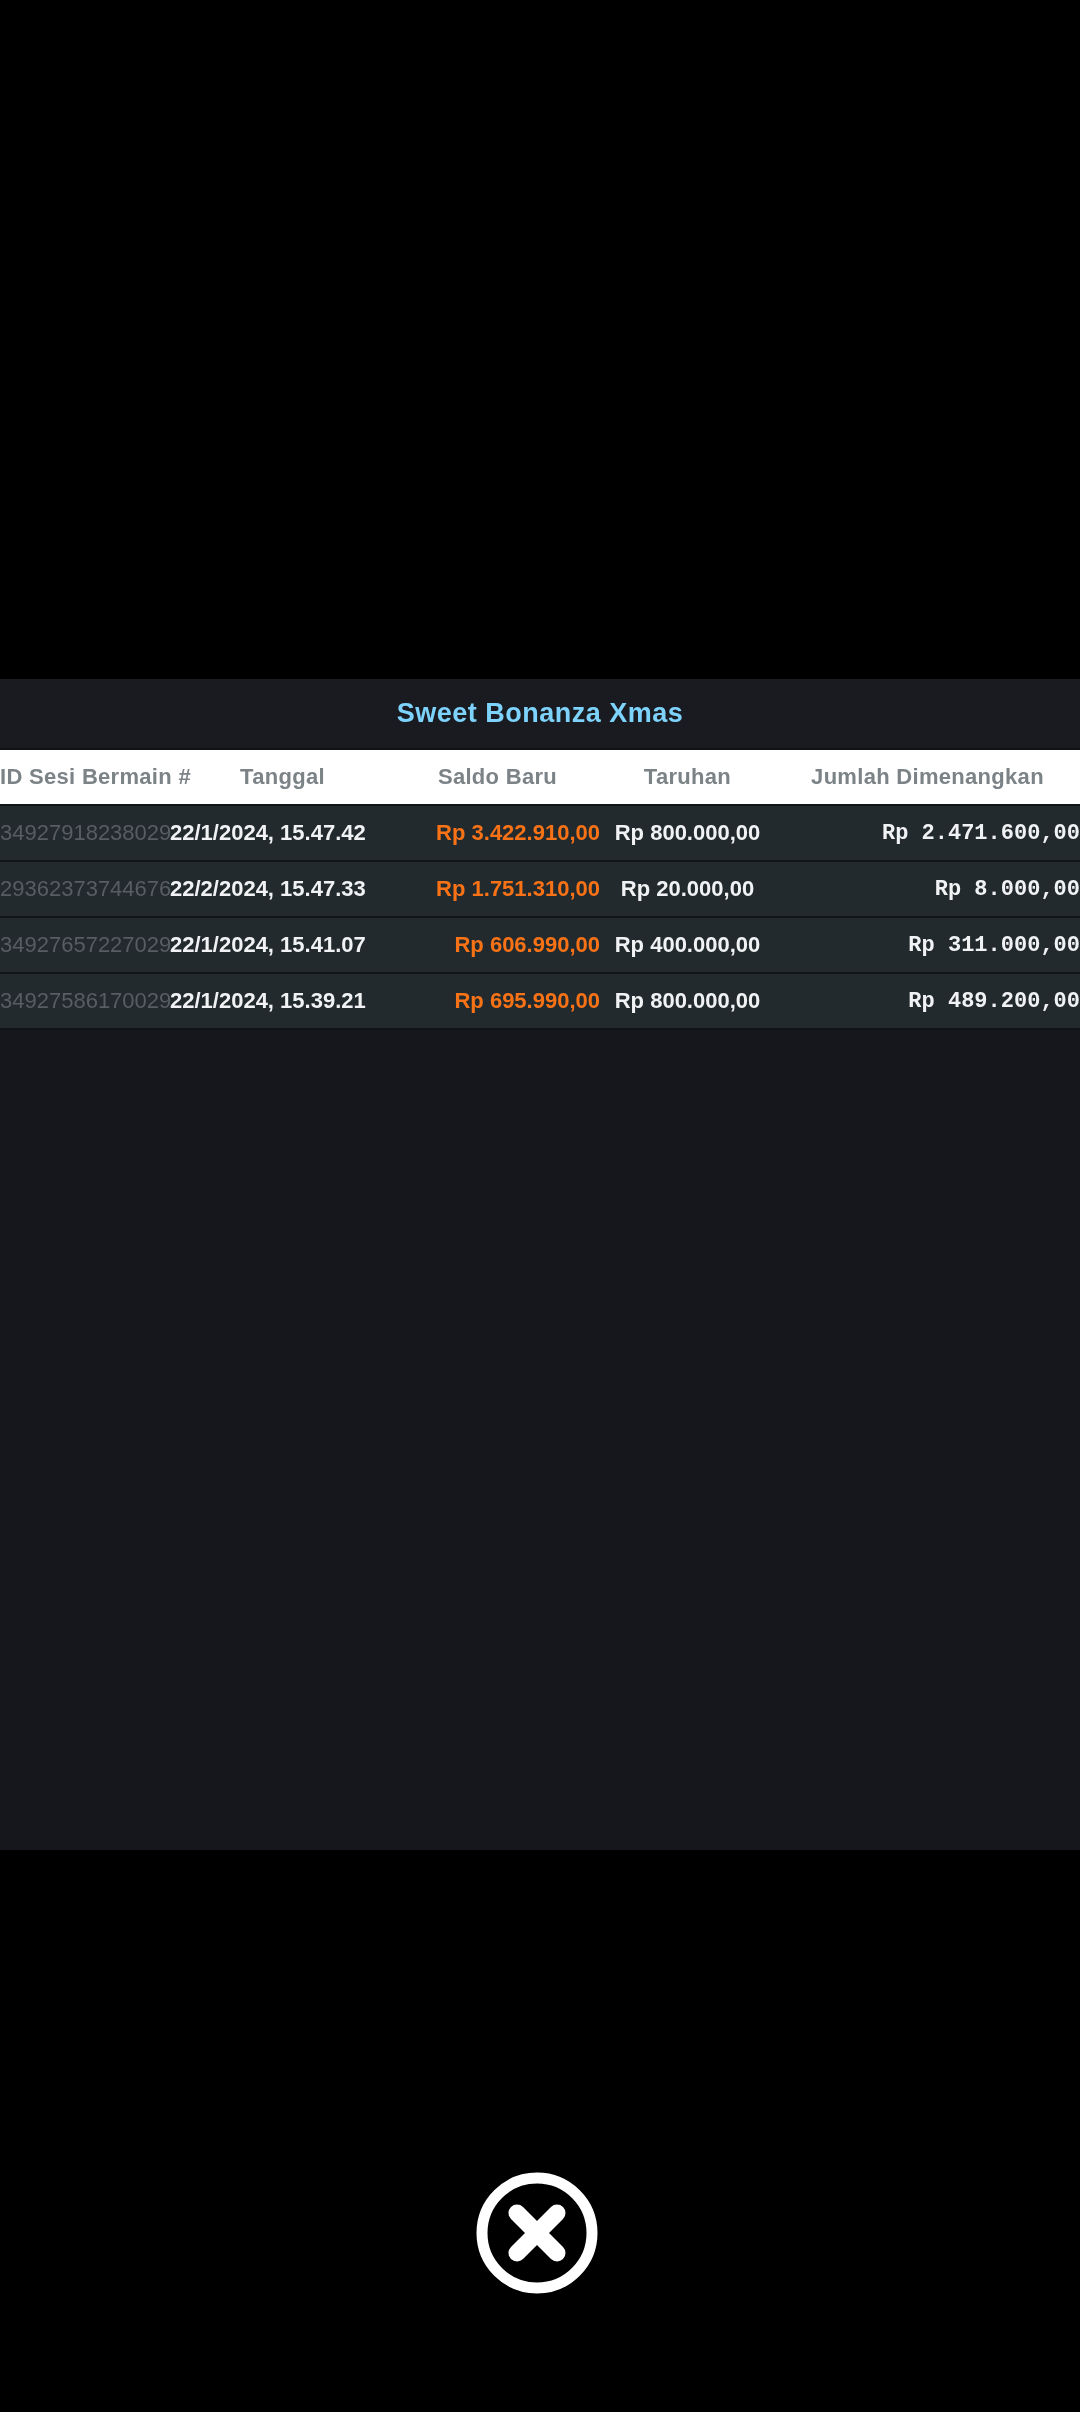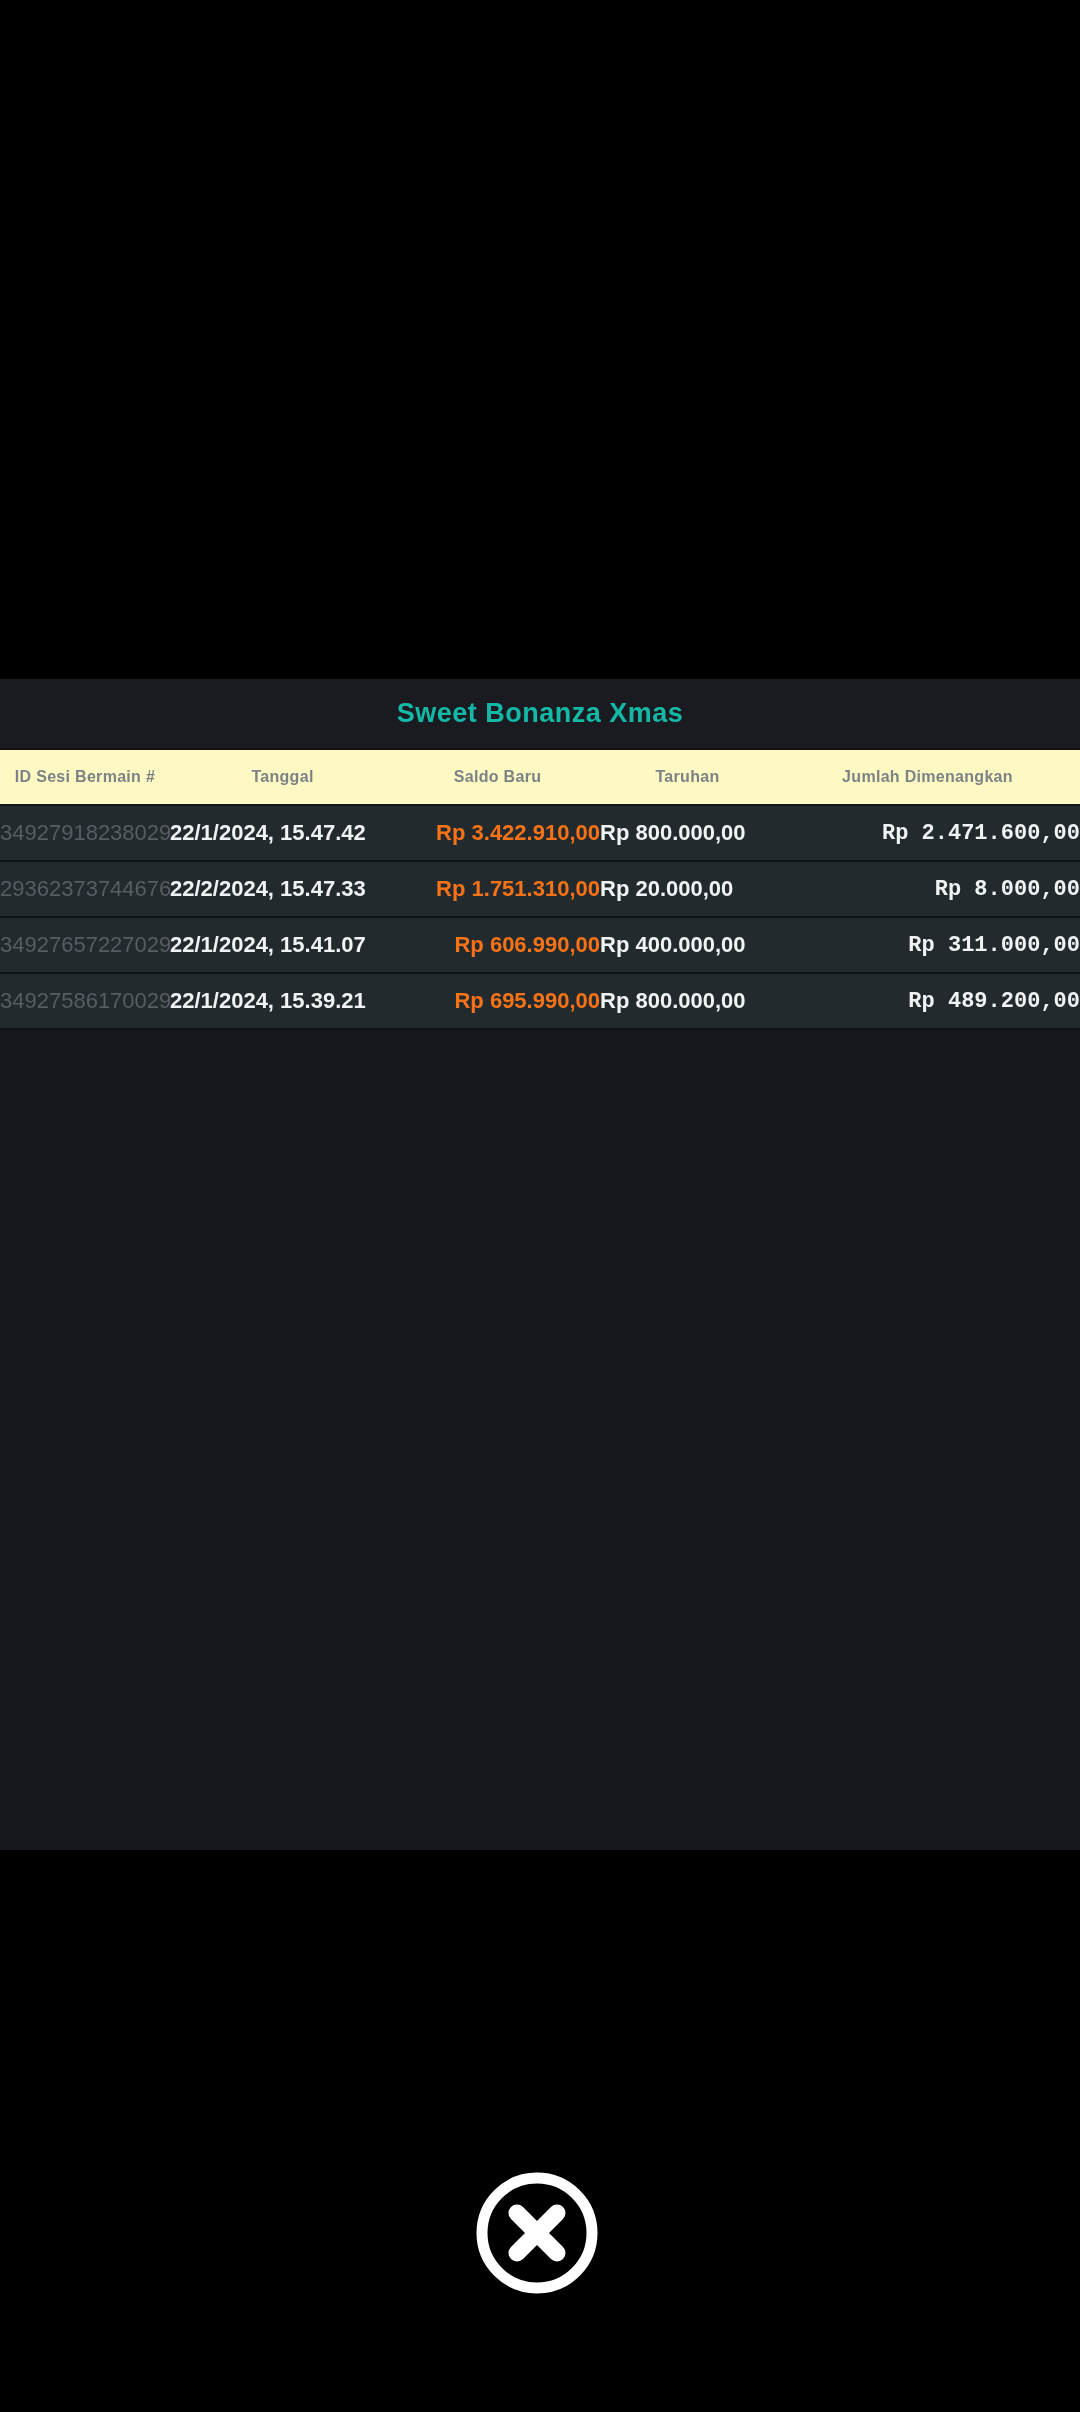--- a/index.html
+++ b/index.html
@@ -29,39 +29,39 @@
     background: #1a1b20;
     display: flex;
     align-items: center;
     justify-content: center;
   }
   .panel-title {
     margin: 0;
     font-size: 27px;
     font-weight: 600;
     letter-spacing: 0.5px;
-    color: #14b8a6;
+    color: #7dd3fc;
   }
   
   table.history-table {
     width: 1080px;
     border-collapse: collapse;
     table-layout: fixed;
   }
   col.c1 { width: 170px; }
   col.c2 { width: 225px; }
   col.c3 { width: 205px; }
   col.c4 { width: 175px; }
   col.c5 { width: 305px; }
 
   .history-table thead th {
     height: 54px;
-    background: #fef9c3;
+    background: #ffffff;
     color: #7c8387;
-    font-size: 16px;
+    font-size: 22px;
     font-weight: 600;
     letter-spacing: 0.3px;
     text-align: center;
     border-top: 2px solid #101215;
     border-bottom: 2px solid #121518;
     padding: 0;
     white-space: nowrap;
   }
   .history-table tbody td {
     height: 54px;
@@ -86,21 +86,21 @@
   }
   td.cell-balance {
     color: #f97316;
     font-weight: 700;
     text-align: right;
     padding-left: 2px;
   }
   td.cell-bet {
     color: #f1f2f3;
     font-weight: 700;
-    text-align: left;
+    text-align: center;
   }
   td.cell-win {
     color: #f1f2f3;
     font-weight: 700;
     text-align: right;
     padding-right: 18px;
     font-family: Liberation Mono, monospace;
   }
   
   .close-btn {

